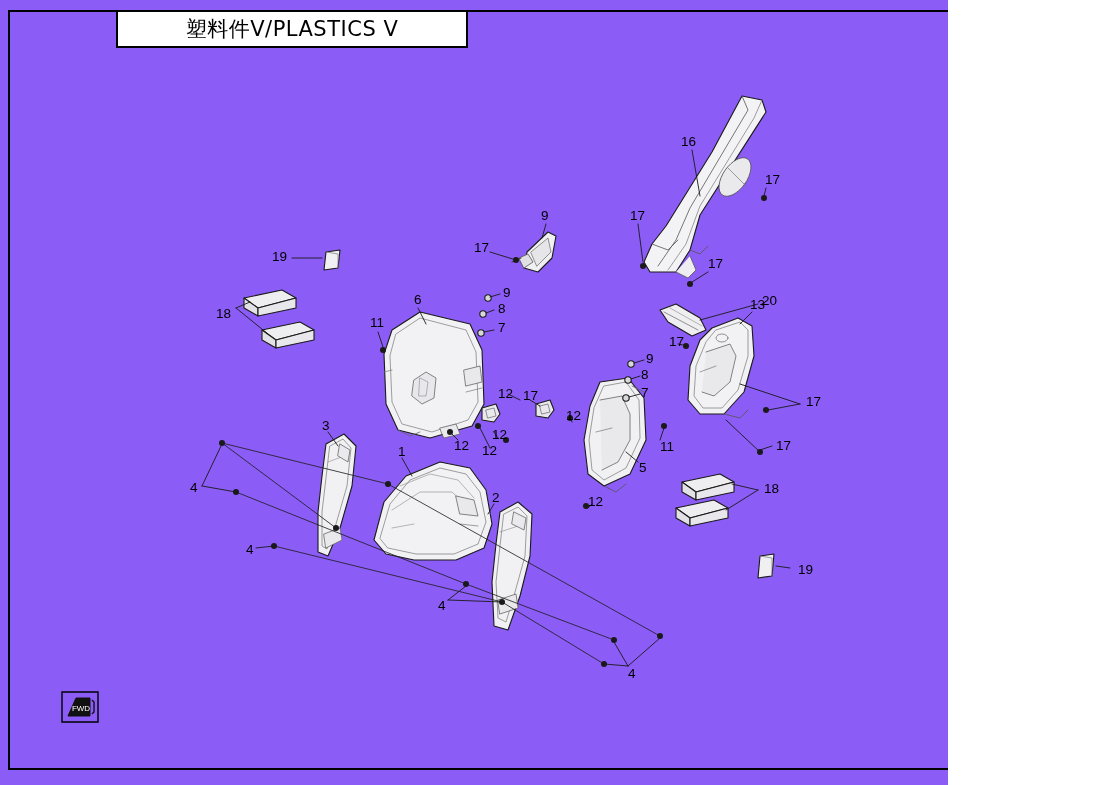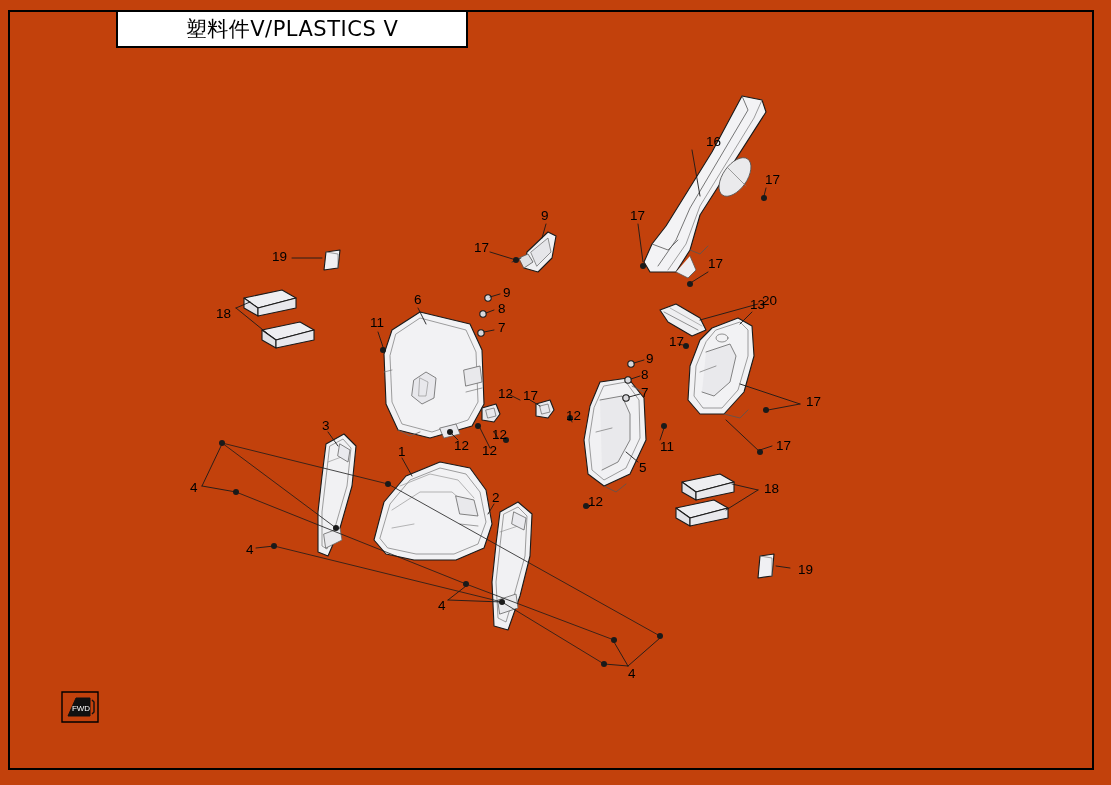--- a/index.html
+++ b/index.html
@@ -5,23 +5,23 @@
   html, body {
     margin: 0;
     padding: 0;
     background: #ffffff;
   }
   body {
     font-family: "Liberation Sans", sans-serif;
   }
   #page {
     position: relative;
-    width: 1111px;
+    width: 948px;
     height: 785px;
-    background: #c2410c;
+    background: #8b5cf6;
     overflow: hidden;
   }
   .outer-frame {
     position: absolute;
     left: 8px;
     top: 10px;
     width: 1086px;
     height: 760px;
     border: 2px solid #000;
     box-sizing: border-box;
@@ -327,21 +327,21 @@
 
   <div class="callout" style="left:272px;  top:249px;">19</div>
   <div class="callout" style="left:216px;  top:306px;">18</div>
   <div class="callout" style="left:414px;  top:292px;">6</div>
   <div class="callout" style="left:370px;  top:315px;">11</div>
   <div class="callout" style="left:541px;  top:208px;">9</div>
   <div class="callout" style="left:474px;  top:240px;">17</div>
   <div class="callout" style="left:503px;  top:285px;">9</div>
   <div class="callout" style="left:498px;  top:301px;">8</div>
   <div class="callout" style="left:498px;  top:320px;">7</div>
-  <div class="callout" style="left:706px;  top:134px;">16</div>
+  <div class="callout" style="left:681px;  top:134px;">16</div>
   <div class="callout" style="left:765px;  top:172px;">17</div>
   <div class="callout" style="left:630px;  top:208px;">17</div>
   <div class="callout" style="left:708px;  top:256px;">17</div>
   <div class="callout" style="left:762px;  top:293px;">20</div>
   <div class="callout" style="left:750px;  top:297px;">13</div>
   <div class="callout" style="left:669px;  top:334px;">17</div>
   <div class="callout" style="left:646px;  top:351px;">9</div>
   <div class="callout" style="left:641px;  top:367px;">8</div>
   <div class="callout" style="left:641px;  top:385px;">7</div>
   <div class="callout" style="left:806px;  top:394px;">17</div>

